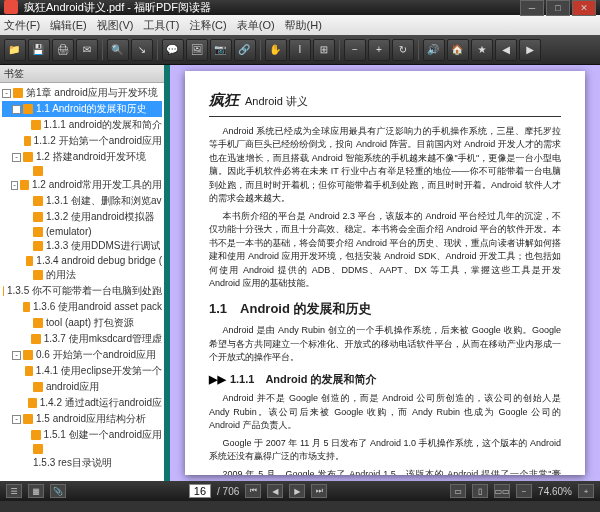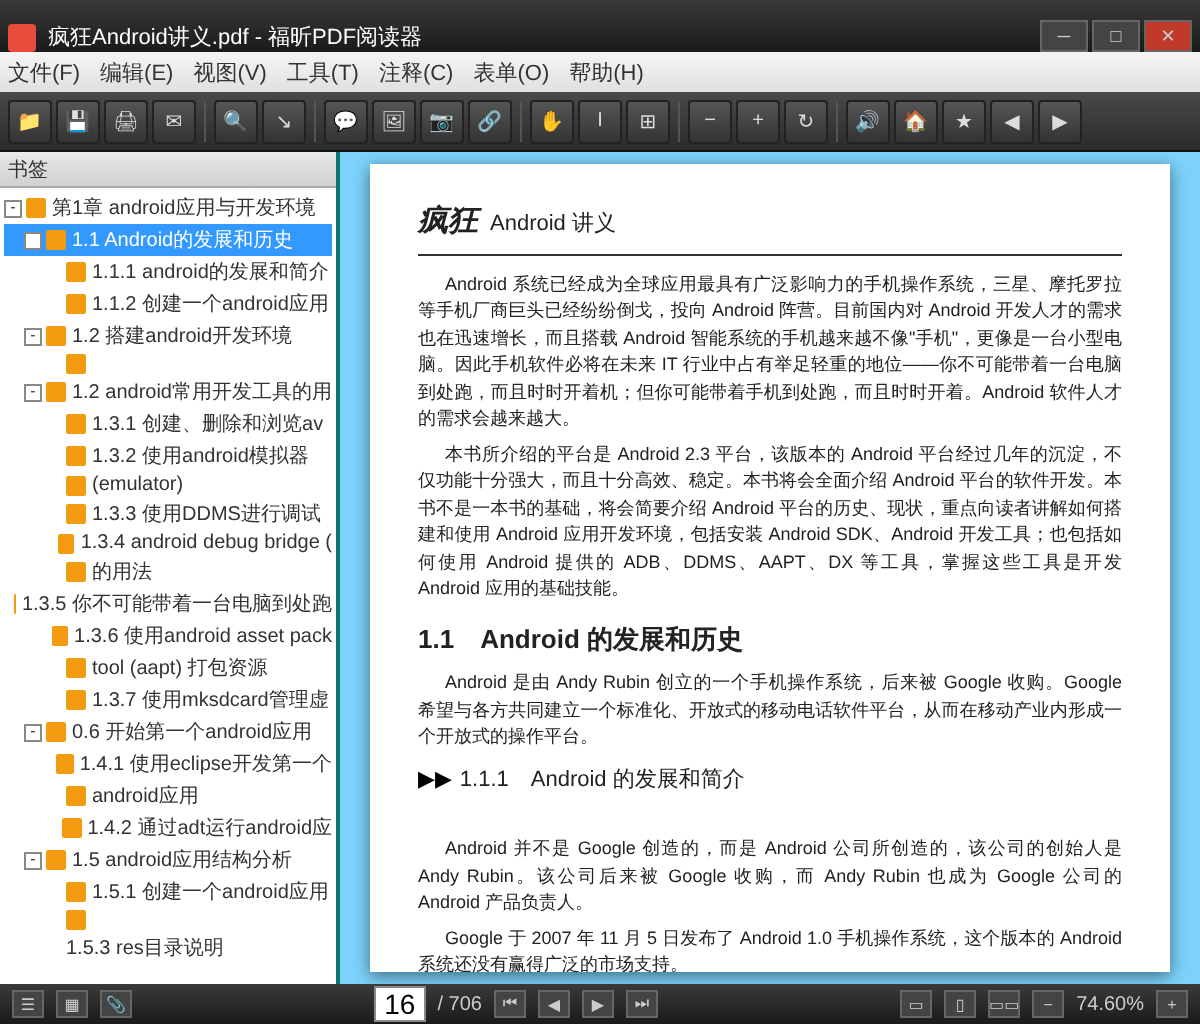--- a/index.html
+++ b/index.html
@@ -1,48 +1,48 @@
 <!DOCTYPE html>
 <html><head>
 <meta charset="utf-8">
 <style>
 *{box-sizing:border-box;margin:0;padding:0;font-family:"Microsoft YaHei",SimSun,sans-serif}
 body{width:600px;height:512px;overflow:hidden;background:#333}
-.titlebar{height:26px;background:linear-gradient(#3a3a3a,#1a1a1a);display:flex;align-items:flex-end;padding:0 4px;color:#fff;font-size:11px}
+.titlebar{height:15px;background:linear-gradient(#3a3a3a,#1a1a1a);display:flex;align-items:flex-start;padding:0 4px;color:#fff;font-size:11px}
 .titlebar .ico{width:14px;height:14px;background:#e74c3c;margin-right:6px;border-radius:2px}
 .titlebar .spacer{flex:1}
 .titlebar .wbtn{width:24px;height:16px;margin-left:2px;background:#444;border:1px solid #666;display:flex;align-items:center;justify-content:center;font-size:9px;color:#ccc}
 .titlebar .wbtn.close{background:#c0392b}
 .menubar{height:20px;background:linear-gradient(#f5f5f5,#e0e0e0);display:flex;align-items:center;padding:0 4px;font-size:11px;color:#333}
 .menubar span{margin-right:10px}
 .toolbar{height:30px;background:linear-gradient(#4a4a4a,#2a2a2a);display:flex;align-items:center;padding:0 4px;gap:2px;border-bottom:1px solid #111}
 .tbtn{width:22px;height:22px;background:linear-gradient(#555,#333);border:1px solid #222;border-radius:2px;display:flex;align-items:center;justify-content:center;font-size:10px;color:#ddd}
 .tsep{width:1px;height:20px;background:#555;margin:0 2px}
 .body{display:flex;height:416px}
-.sidebar{width:170px;background:#fff;border-right:2px solid #0f766e;display:flex;flex-direction:column}
+.sidebar{width:170px;background:#fff;border-right:6px solid #0f766e;display:flex;flex-direction:column}
 .sidehead{height:18px;background:linear-gradient(#e8e8e8,#d0d0d0);font-size:10px;padding:2px 4px;border-bottom:1px solid #aaa;color:#333}
 .tree{flex:1;overflow:auto;font-size:10px;color:#333;padding:2px}
 .tree .node{display:flex;align-items:center;padding:1px 0;white-space:nowrap}
 .tree .ind{display:inline-block}
 .tree .tog{width:9px;height:9px;border:1px solid #888;display:inline-flex;align-items:center;justify-content:center;font-size:8px;margin-right:2px;background:#fff;line-height:1}
 .tree .fico{width:10px;height:10px;background:#f39c12;margin-right:3px;border-radius:1px}
 .tree .sel{background:#3399ff;color:#fff}
-.content{flex:1;background:#7dd3fc;display:flex;overflow:hidden}
+.content{flex:1;background:#c4b5fd;display:flex;overflow:hidden}
 .page{margin:6px auto;background:#fff;width:400px;box-shadow:0 2px 8px rgba(0,0,0,.5);padding:18px 24px;font-family:SimSun,serif;font-size:9px;color:#222;line-height:1.5;overflow:hidden}
 .page .hd{display:flex;align-items:baseline;border-bottom:1px solid #333;padding-bottom:4px;margin-bottom:8px}
 .page .hd .b{font-weight:bold;font-style:italic;font-size:15px;margin-right:6px}
 .page .hd .s{font-size:11px}
 .page p{text-indent:1.5em;margin-bottom:4px;text-align:justify}
 .page h2{font-size:13px;margin:8px 0 6px;font-weight:bold}
-.page h3{font-size:11px;margin:6px 0 20px;font-weight:normal}
+.page h3{font-size:11px;margin:6px 0 5px;font-weight:bold}
 .page h3 .arrow{color:#000;margin-right:4px}
 .statusbar{height:20px;background:linear-gradient(#3a3a3a,#1a1a1a);display:flex;align-items:center;padding:0 6px;font-size:10px;color:#ccc;gap:6px}
 .statusbar .sbtn{width:16px;height:14px;background:#444;border:1px solid #666;display:flex;align-items:center;justify-content:center;font-size:8px}
 .statusbar .sp{flex:1}
-.statusbar .pgbox{background:#fff;color:#000;padding:0 4px;border:1px solid #888;font-size:14px}
+.statusbar .pgbox{background:#fff;color:#000;padding:0 4px;border:1px solid #888;font-size:11px}
 </style>
 </head>
 <body>
 
 <div class="titlebar">
   <div class="ico"></div>
   <span>疯狂Android讲义.pdf - 福昕PDF阅读器</span>
   <div class="spacer"></div>
   <div class="wbtn">─</div>
   <div class="wbtn">□</div>
@@ -107,21 +107,21 @@
         <div class="node">
           <span class="ind" style="width: 20px;"></span>
           <span style="width: 11px; display: inline-block;"></span>
           <span class="fico"></span>
           <span>1.1.1 android的发展和简介</span>
         </div>
         <div class="node">
           <span class="ind" style="width: 20px;"></span>
           <span style="width: 11px; display: inline-block;"></span>
           <span class="fico"></span>
-          <span>1.1.2 创建一个android应用</span>
+          <span>1.1.2 开始第一个android应用</span>
         </div>
         <div class="node">
           <span class="ind" style="width: 10px;"></span>
           <span class="tog">-</span>
           <span class="fico"></span>
           <span>1.2 搭建android开发环境</span>
         </div>
         <div class="node">
           <span class="ind" style="width: 20px;"></span>
           <span style="width: 11px; display: inline-block;"></span>

